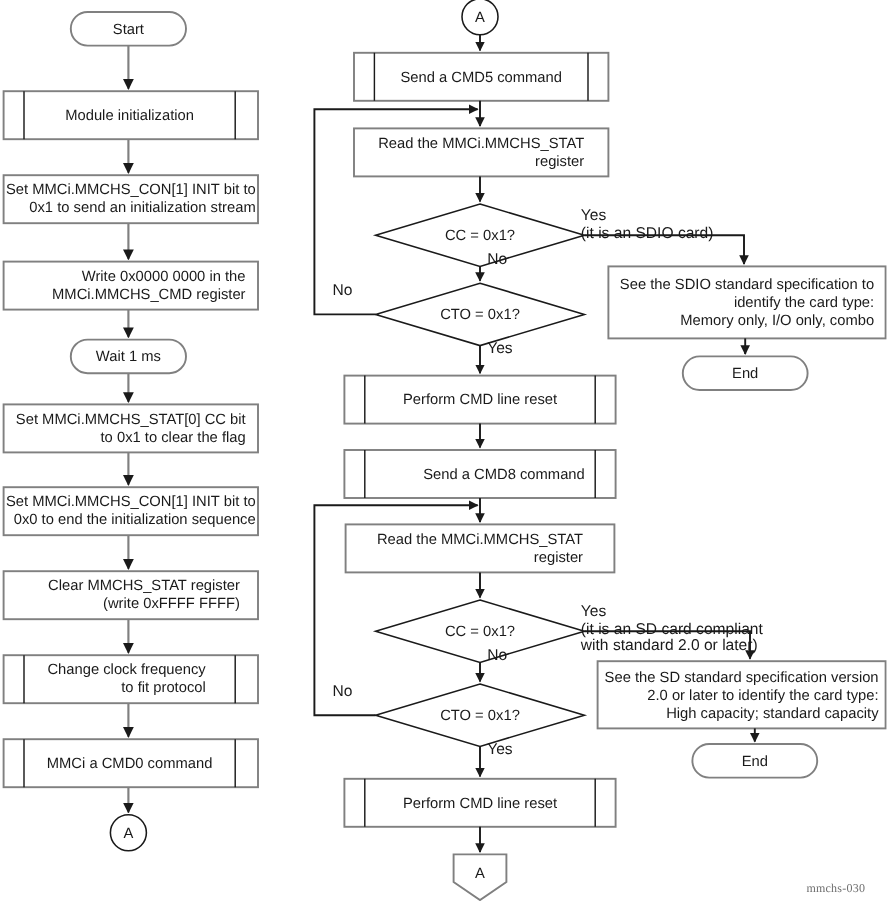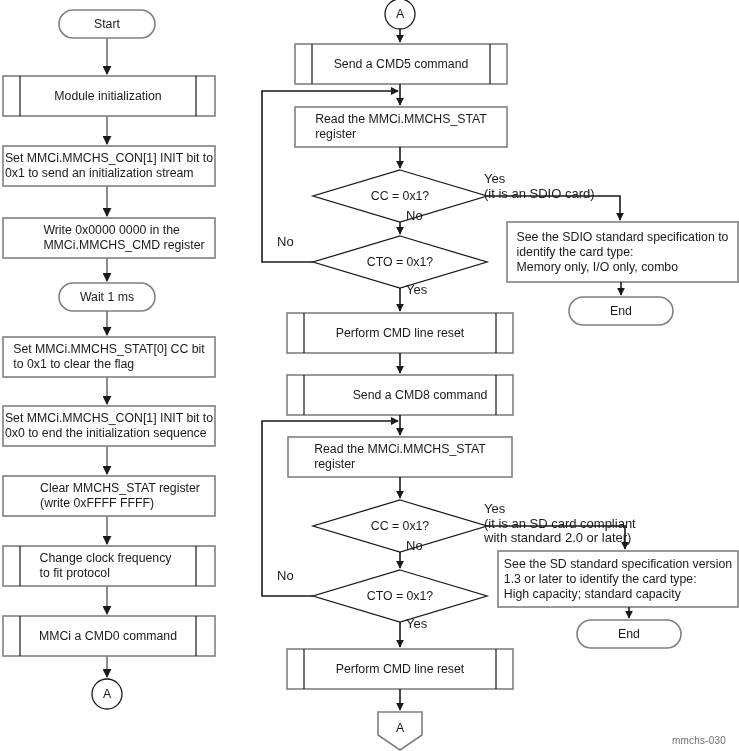--- a/index.html
+++ b/index.html
@@ -5,40 +5,41 @@
   html,body{margin:0;padding:0;background:#ffffff;}
   body{
     width:739px;height:751px;position:relative;overflow:hidden;
     font-family:"Liberation Sans","DejaVu Sans",sans-serif;
     color:#000000;
   }
   #chart{position:absolute;left:0;top:0;width:739px;height:751px;}
   .node-label{
     position:absolute;
     display:flex;align-items:center;justify-content:center;
-    text-align:left;
+    text-align:right;
     font-size:12.3px;
     line-height:15px;
     color:#1a1a1a;
     pointer-events:none;
     white-space:pre-line;
   }
   .edge-label{
     position:absolute;
     font-size:13px;
     line-height:14.5px;
     color:#1a1a1a;
     white-space:pre-line;
     text-align:left;
   }
   .footer-label{
     position:absolute;
     font-size:10px;
     color:#6e6e6e;
     letter-spacing:.2px;
+    font-family:Liberation Serif, serif;
   }
   .conn-label{
     position:absolute;
     display:flex;align-items:center;justify-content:center;
     font-size:12.3px;color:#1a1a1a;
   }
 </style>
 </head>
 <body>
 
@@ -215,21 +216,21 @@
 
 <div class="conn-label" style="left:385px;top:717px;width:30px;height:22px;">A</div>
 
 <div class="node-label" style="left:507px;top:222px;width:231px;height:60px;">See the SDIO standard specification to
 identify the card type:
 Memory only, I/O only, combo</div>
 
 <div class="node-label" style="left:569px;top:297px;width:104px;height:28px;">End</div>
 
 <div class="node-label" style="left:498px;top:551px;width:240px;height:56px;">See the SD standard specification version
-1.3 or later to identify the card type:
+2.0 or later to identify the card type:
 High capacity; standard capacity</div>
 
 <div class="node-label" style="left:577px;top:620px;width:104px;height:28px;">End</div>
 
 <div class="edge-label" style="left:484px;top:172px;">Yes
 (it is an SDIO card)</div>
 
 <div class="edge-label" style="left:406px;top:209px;">No</div>
 
 <div class="edge-label" style="left:277px;top:235px;">No</div>

